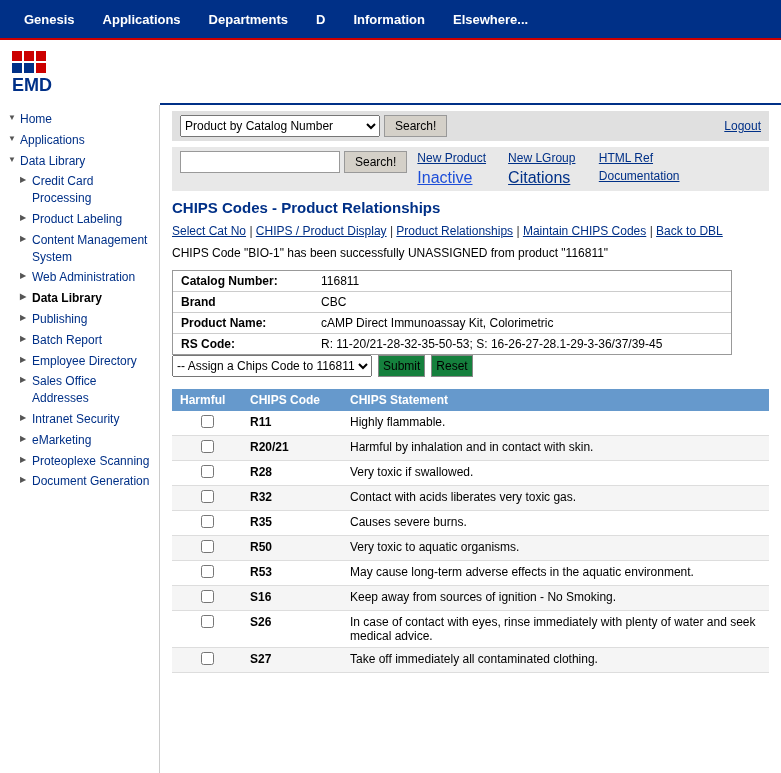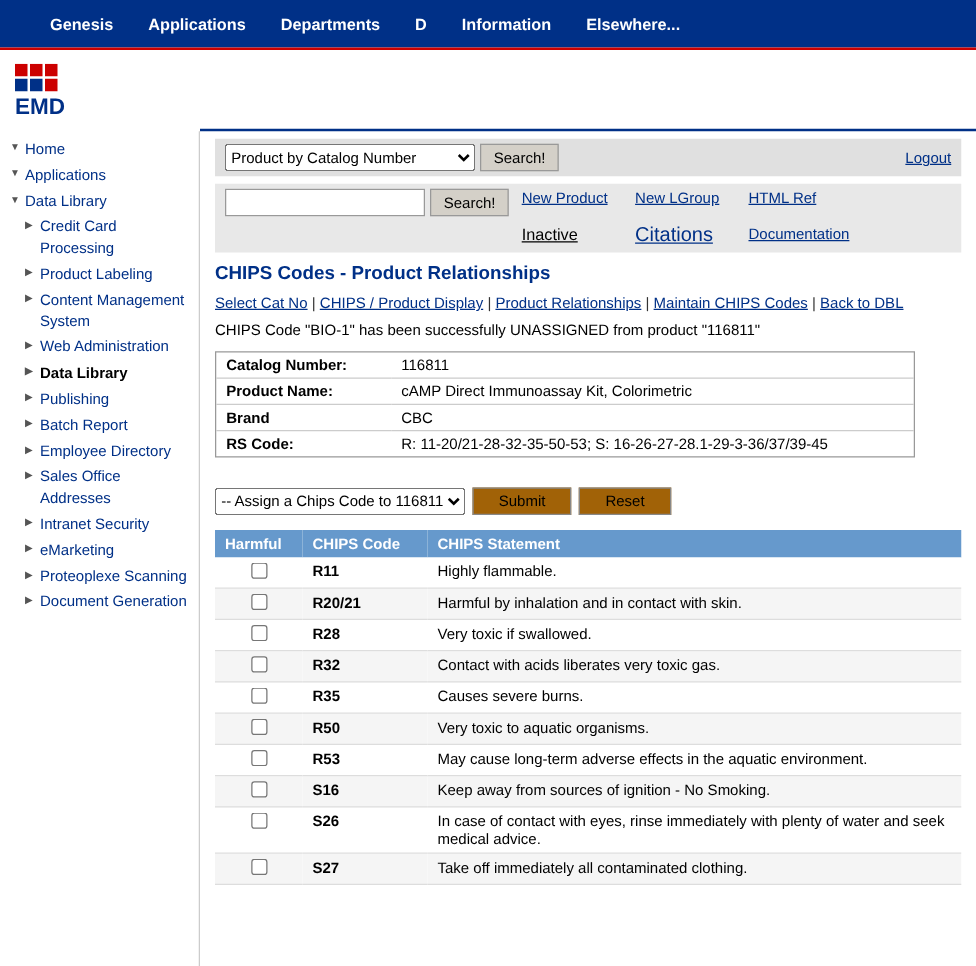--- a/index.html
+++ b/index.html
@@ -5,21 +5,21 @@
     * { margin: 0; padding: 0; box-sizing: border-box; }
     body { font-family: Arial, sans-serif; font-size: 12px; background: #fff; width: 781px; }
 
     
     #top-nav {
       background: #003087;
       color: #fff;
       display: flex;
       align-items: center;
       height: 38px;
-      padding: 0 26px;
+      padding: 0 10px;
     }
     #top-nav a {
       color: #fff;
       text-decoration: none;
       padding: 0 14px;
       font-size: 13px;
       font-weight: bold;
     }
 
     
@@ -136,21 +136,21 @@
       height: 22px;
       padding: 0 10px;
       background: #d4d0c8;
       border: 1px solid #999;
       cursor: pointer;
       margin-right: 12px;
     }
     #search-links {
       display: grid;
       grid-template-columns: 1fr 1fr 1fr;
-      gap: 15px 10px;
+      gap: 4px 10px;
       font-size: 12px;
     }
     #search-links a {
       color: #003087;
       text-decoration: underline;
       cursor: pointer;
       white-space: nowrap;
     }
 
     
@@ -177,21 +177,21 @@
     
     #success-msg {
       font-size: 12px;
       margin-bottom: 10px;
       color: #000;
     }
 
     
     #product-info {
       border: 1px solid #999;
-      margin-bottom: 24px;
+      margin-bottom: 0;
       width: 560px;
     }
     #product-info table {
       width: 100%;
       border-collapse: collapse;
     }
     #product-info td {
       padding: 3px 8px;
       font-size: 12px;
       border-bottom: 1px solid #ccc;
@@ -212,22 +212,22 @@
       gap: 6px;
     }
     #assign-row select {
       font-size: 12px;
       height: 22px;
       width: 200px;
     }
     #assign-row button {
       font-size: 12px;
       height: 22px;
-      padding: 0 20px;
-      background: #a16207;
+      padding: 0 4px;
+      background: #15803d;
       border: 1px solid #888;
       cursor: pointer;
     }
 
     
     #chips-table {
       width: 100%;
       border-collapse: collapse;
       font-size: 12px;
     }
@@ -395,21 +395,21 @@
       <span id="logout-link">Logout</span>
     </div>
 
     <div id="search-bar-second">
       <input type="text" style="height: 22px; width: 160px; font-size: 12px; border: 1px solid rgb(153, 153, 153); margin-right: 4px;">
       <button style="font-size:12px;height:22px;padding:0 10px;background:#d4d0c8;border:1px solid #999;cursor:pointer;margin-right:10px;">Search!</button>
       <div id="search-links">
         <a style="color:#003087;text-decoration:underline;cursor:pointer;font-size:12px;">New Product</a>
         <a style="color:#003087;text-decoration:underline;cursor:pointer;font-size:12px;">New LGroup</a>
         <a style="color:#003087;text-decoration:underline;cursor:pointer;font-size:12px;">HTML Ref</a>
-        <a style="color:#000000;text-decoration:underline;cursor:pointer;font-size:13px;">Inactive</a>
+        <a style="color:#1d4ed8;text-decoration:underline;cursor:pointer;font-size:16px;">Inactive</a>
         <a style="color:#003087;text-decoration:underline;cursor:pointer;font-size:16px;">Citations</a>
         <a style="color:#003087;text-decoration:underline;cursor:pointer;font-size:12px;">Documentation</a>
       </div>
     </div>
 
     <div id="page-title">CHIPS Codes - Product Relationships</div>
 
     <div id="breadcrumb-nav">
       <a>Select Cat No</a>
       <span> | </span>
@@ -425,26 +425,26 @@
     <div id="success-msg">CHIPS Code "BIO-1" has been successfully UNASSIGNED from product "116811"</div>
 
     <div id="product-info">
       <table>
         <tbody>
             <tr>
           <td>Catalog Number:</td>
           <td>116811</td>
         </tr>
         <tr>
+          <td>Brand</td>
+          <td>CBC</td>
+        </tr>
+        <tr>
           <td>Product Name:</td>
           <td>cAMP Direct Immunoassay Kit, Colorimetric</td>
-        </tr>
-        <tr>
-          <td>Brand</td>
-          <td>CBC</td>
         </tr>
         <tr>
           <td>RS Code:</td>
           <td>R: 11-20/21-28-32-35-50-53; S: 16-26-27-28.1-29-3-36/37/39-45</td>
         </tr>
       </tbody>
         </table>
     </div>
 
     <div id="assign-row">

